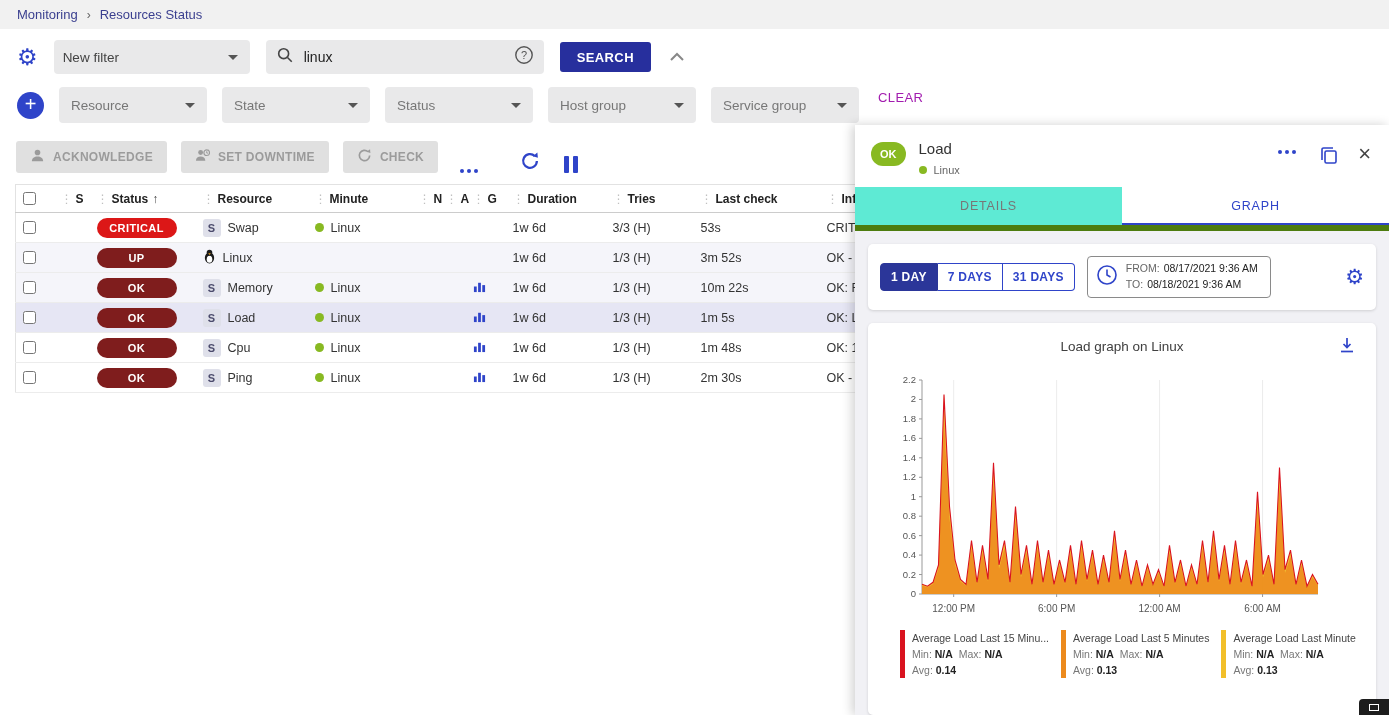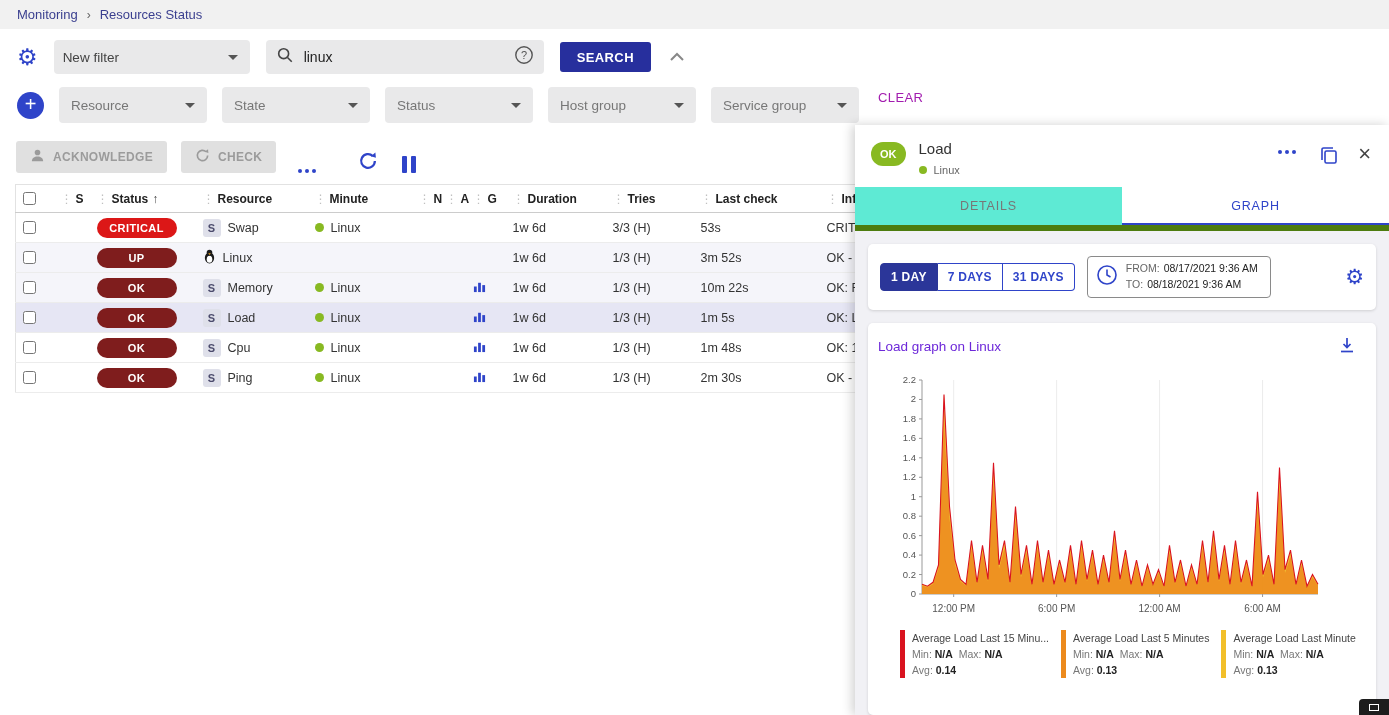--- a/index.html
+++ b/index.html
@@ -69,21 +69,21 @@
   .range-btn { border:1px solid #2f44c9; background:#fff; color:#2f44c9; height:28px; padding:0 10px; font-size:12px; font-weight:bold; letter-spacing:.3px; cursor:pointer; }
   .range-btn:first-child { border-radius:4px 0 0 4px; }
   .range-btn:last-child { border-radius:0 4px 4px 0; border-left:none; }
   .range-btn.mid { border-left:none; }
   .range-btn.active { background:#2b3699; color:#fff; border-color:#2b3699; }
   .datebox { border:1px solid #8a8a8a; border-radius:4px; display:flex; align-items:center; gap:8px; padding:4px 12px 4px 8px; }
   .dateline { font-size:10.5px; color:#222; text-align:left; line-height:1.5; }
   .dateline .lbl { color:#666; margin-right:4px; }
   .card-gear { margin-left:auto; font-size:21px; color:#2f44c9; cursor:pointer; line-height:1; }
   .card-graph { margin-top:13px; flex:1; padding:12px 10px 8px 10px; position:relative; display:flex; flex-direction:column; }
-  .graph-title { font-size:13.5px; color:#6d28d9; margin:4px 0 14px 0; }
+  .graph-title { text-align:center; font-size:13.5px; color:#404040; margin:4px 0 14px 0; }
   .dl-btn { position:absolute; right:14px; top:12px; background:none; border:none; cursor:pointer; }
   .yt { font-size:9.5px; fill:#555; font-family:"Liberation Sans",sans-serif; }
   .xt { font-size:10px; fill:#555; font-family:"Liberation Sans",sans-serif; }
   .legend { display:flex; gap:12px; margin:10px 0 6px 22px; }
   .legend-item { display:flex; gap:7px; }
   .lbar { width:5px; height:48px; }
   .ltext { font-size:10.5px; color:#444; line-height:1.55; }
   .ltext .lname { color:#444; }
   .ltext .lbl { color:#777; }
   .ltext b { color:#222; }
@@ -157,20 +157,31 @@
 
   <div class="toolbar">
     <button class="tb-btn" disabled="">
       <span>
         <svg width="15" height="15" viewBox="0 0 16 16">
             <circle cx="8" cy="4.8" r="3" fill="#9b9b9b"></circle>
             <path d="M2 14c0-3.3 2.7-5 6-5s6 1.7 6 5z" fill="#9b9b9b"></path>
           </svg>
       </span>
       <span>ACKNOWLEDGE</span>
+    </button>
+    <button class="tb-btn" disabled="">
+      <span>
+        <svg width="15" height="15" viewBox="0 0 16 16">
+            <circle cx="6" cy="4.8" r="2.6" fill="#9b9b9b"></circle>
+            <path d="M1 13.5c0-3 2.3-4.4 5-4.4s5 1.4 5 4.4z" fill="#9b9b9b"></path>
+            <circle cx="12.5" cy="5" r="3" fill="none" stroke="#9b9b9b" stroke-width="1.2"></circle>
+            <path d="M12.5 3.4V5l1.2.8" fill="none" stroke="#9b9b9b" stroke-width="1.1"></path>
+          </svg>
+      </span>
+      <span>SET DOWNTIME</span>
     </button>
     <button class="tb-btn" disabled="">
       <span>
         <svg width="15" height="15" viewBox="0 0 16 16">
             <path d="M13.5 8a5.5 5.5 0 1 1-1.7-4" fill="none" stroke="#9b9b9b" stroke-width="1.8"></path>
             <polygon points="13.9,1.2 14.3,5.3 10.3,4.1" fill="#9b9b9b"></polygon>
           </svg>
       </span>
       <span>CHECK</span>
     </button>

